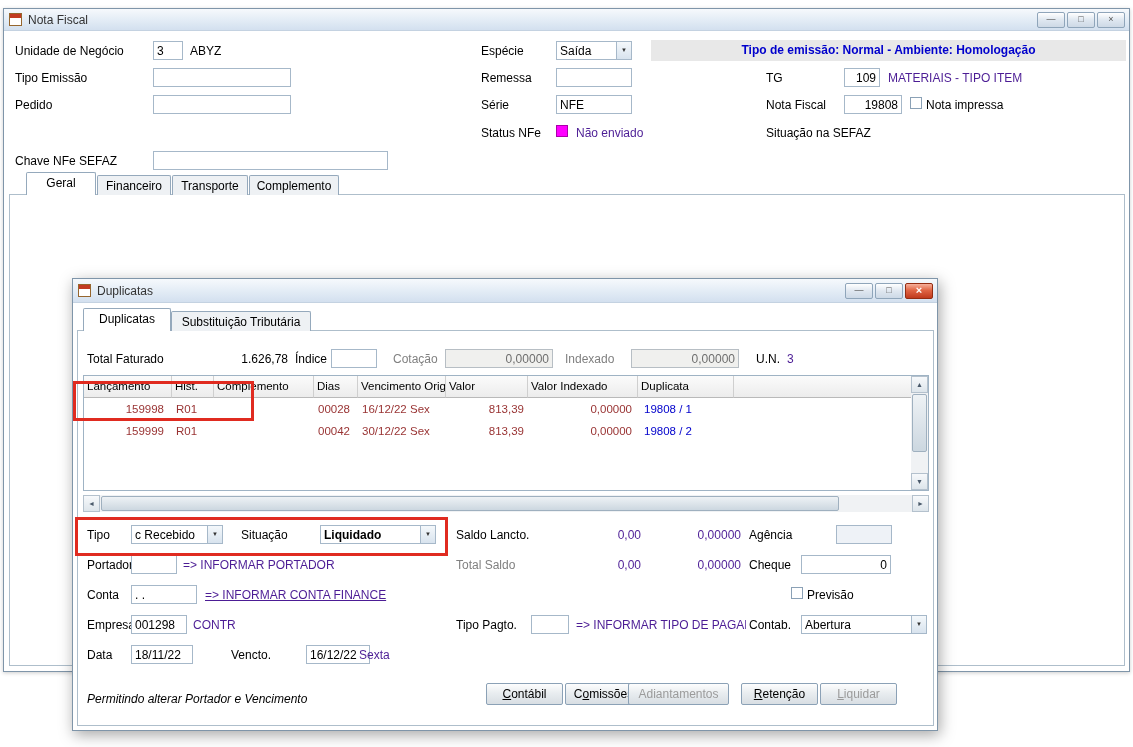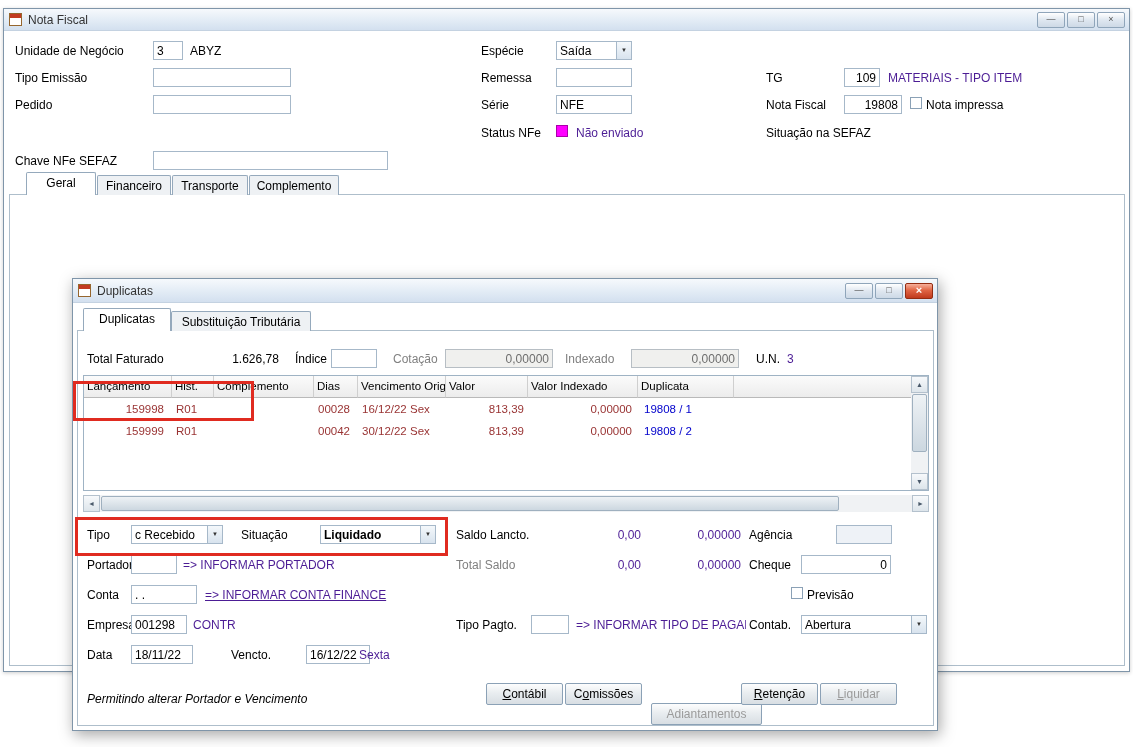--- a/index.html
+++ b/index.html
@@ -72,20 +72,21 @@
   </div>
 
   <span class="lb" style="left:11px;top:35px;">Unidade de Negócio</span>
   <div class="fld" style="left:149px;top:32px;width:30px;">3</div>
   <span class="lb" style="left:186px;top:35px;">ABYZ</span>
   <span class="lb" style="left:477px;top:35px;">Espécie</span>
   <div class="fld cmb" style="left:552px;top:32px;width:76px;">
     <span>Saída</span>
     <span class="arr">▼</span>
   </div>
+  <div class="banner bluebold" style="left:647px;top:31px;width:475px;height:21px;">Tipo de emissão: Normal - Ambiente: Homologação</div>
 
   <span class="lb" style="left:11px;top:62px;">Tipo Emissão</span>
   <div class="fld" style="left:149px;top:59px;width:138px;"></div>
   <span class="lb" style="left:477px;top:62px;">Remessa</span>
   <div class="fld" style="left:552px;top:59px;width:76px;"></div>
   <span class="lb" style="left:762px;top:62px;">TG</span>
   <div class="fld right" style="left:840px;top:59px;width:36px;">109</div>
   <span class="lb blue" style="left:884px;top:62px;">MATERIAIS - TIPO ITEM</span>
 
   <span class="lb" style="left:11px;top:89px;">Pedido</span>
@@ -159,21 +160,21 @@
       <span class="win-btn">□</span>
       <span class="win-btn red">×</span>
     </span>
   </div>
 
   <div class="tab active" style="left:10px;top:29px;width:88px;height:23px;">Duplicatas</div>
   <div class="tab" style="left:98px;top:32px;width:140px;height:20px;">Substituição Tributária</div>
   <div class="panel" style="left:4px;top:51px;width:857px;height:396px;"></div>
 
   <span class="lb" style="left:14px;top:73px;z-index:2;">Total Faturado</span>
-  <span class="lb" style="left:150px;top:73px;width:65px;text-align:center;z-index:2;">1.626,78</span>
+  <span class="lb" style="left:150px;top:73px;width:65px;text-align:right;z-index:2;">1.626,78</span>
   <span class="lb" style="left:222px;top:73px;z-index:2;">Índice</span>
   <div class="fld" style="left:258px;top:70px;width:46px;z-index:2;"></div>
   <span class="lb gray" style="left:320px;top:73px;z-index:2;">Cotação</span>
   <div class="fld dis right" style="left:372px;top:70px;width:108px;z-index:2;">0,00000</div>
   <span class="lb gray" style="left:492px;top:73px;z-index:2;text-align:center;">Indexado</span>
   <div class="fld dis right" style="left:558px;top:70px;width:108px;z-index:2;">0,00000</div>
   <span class="lb" style="left:683px;top:73px;z-index:2;">U.N.</span>
   <span class="lb blue" style="left:714px;top:73px;z-index:2;">3</span>
 
   <div class="grid" style="left:10px;top:96px;width:846px;height:116px;z-index:2;">
@@ -266,19 +267,19 @@
 
   <span class="lb" style="left:14px;top:369px;z-index:2;">Data</span>
   <div class="fld" style="left:58px;top:366px;width:62px;z-index:2;">18/11/22</div>
   <span class="lb" style="left:158px;top:369px;z-index:2;">Vencto.</span>
   <div class="fld" style="left:213px;top:366px;width:64px;z-index:2;margin-left:20px;">16/12/22</div>
   <span class="lb blue" style="left:286px;top:369px;z-index:2;">Sexta</span>
 
   <span class="lb it" style="left:14px;top:413px;z-index:2;">Permitindo alterar Portador e Vencimento</span>
   <div class="btn" style="left:413px;top:404px;width:77px;z-index:2;"><span></span><span class="u">C</span><span>ontábil</span></div>
   <div class="btn" style="left:492px;top:404px;width:77px;z-index:2;"><span>C</span><span class="u">o</span><span>missões</span></div>
-  <div class="btn dis" style="left:578px;top:404px;width:111px;z-index:2;margin-top:20px;"><span>Adiantamentos</span><span class="u"></span><span></span></div>
+  <div class="btn dis" style="left:555px;top:404px;width:101px;z-index:2;"><span>Adiantamentos</span><span class="u"></span><span></span></div>
   <div class="btn" style="left:668px;top:404px;width:77px;z-index:2;"><span></span><span class="u">R</span><span>etenção</span></div>
   <div class="btn dis" style="left:747px;top:404px;width:77px;z-index:2;"><span></span><span class="u">L</span><span>iquidar</span></div>
 </div>
 
 <div class="annot" style="left:73px;top:381px;width:181px;height:40px;"></div>
 <div class="annot" style="left:75px;top:517px;width:373px;height:39px;"></div>
 
 </body></html>

